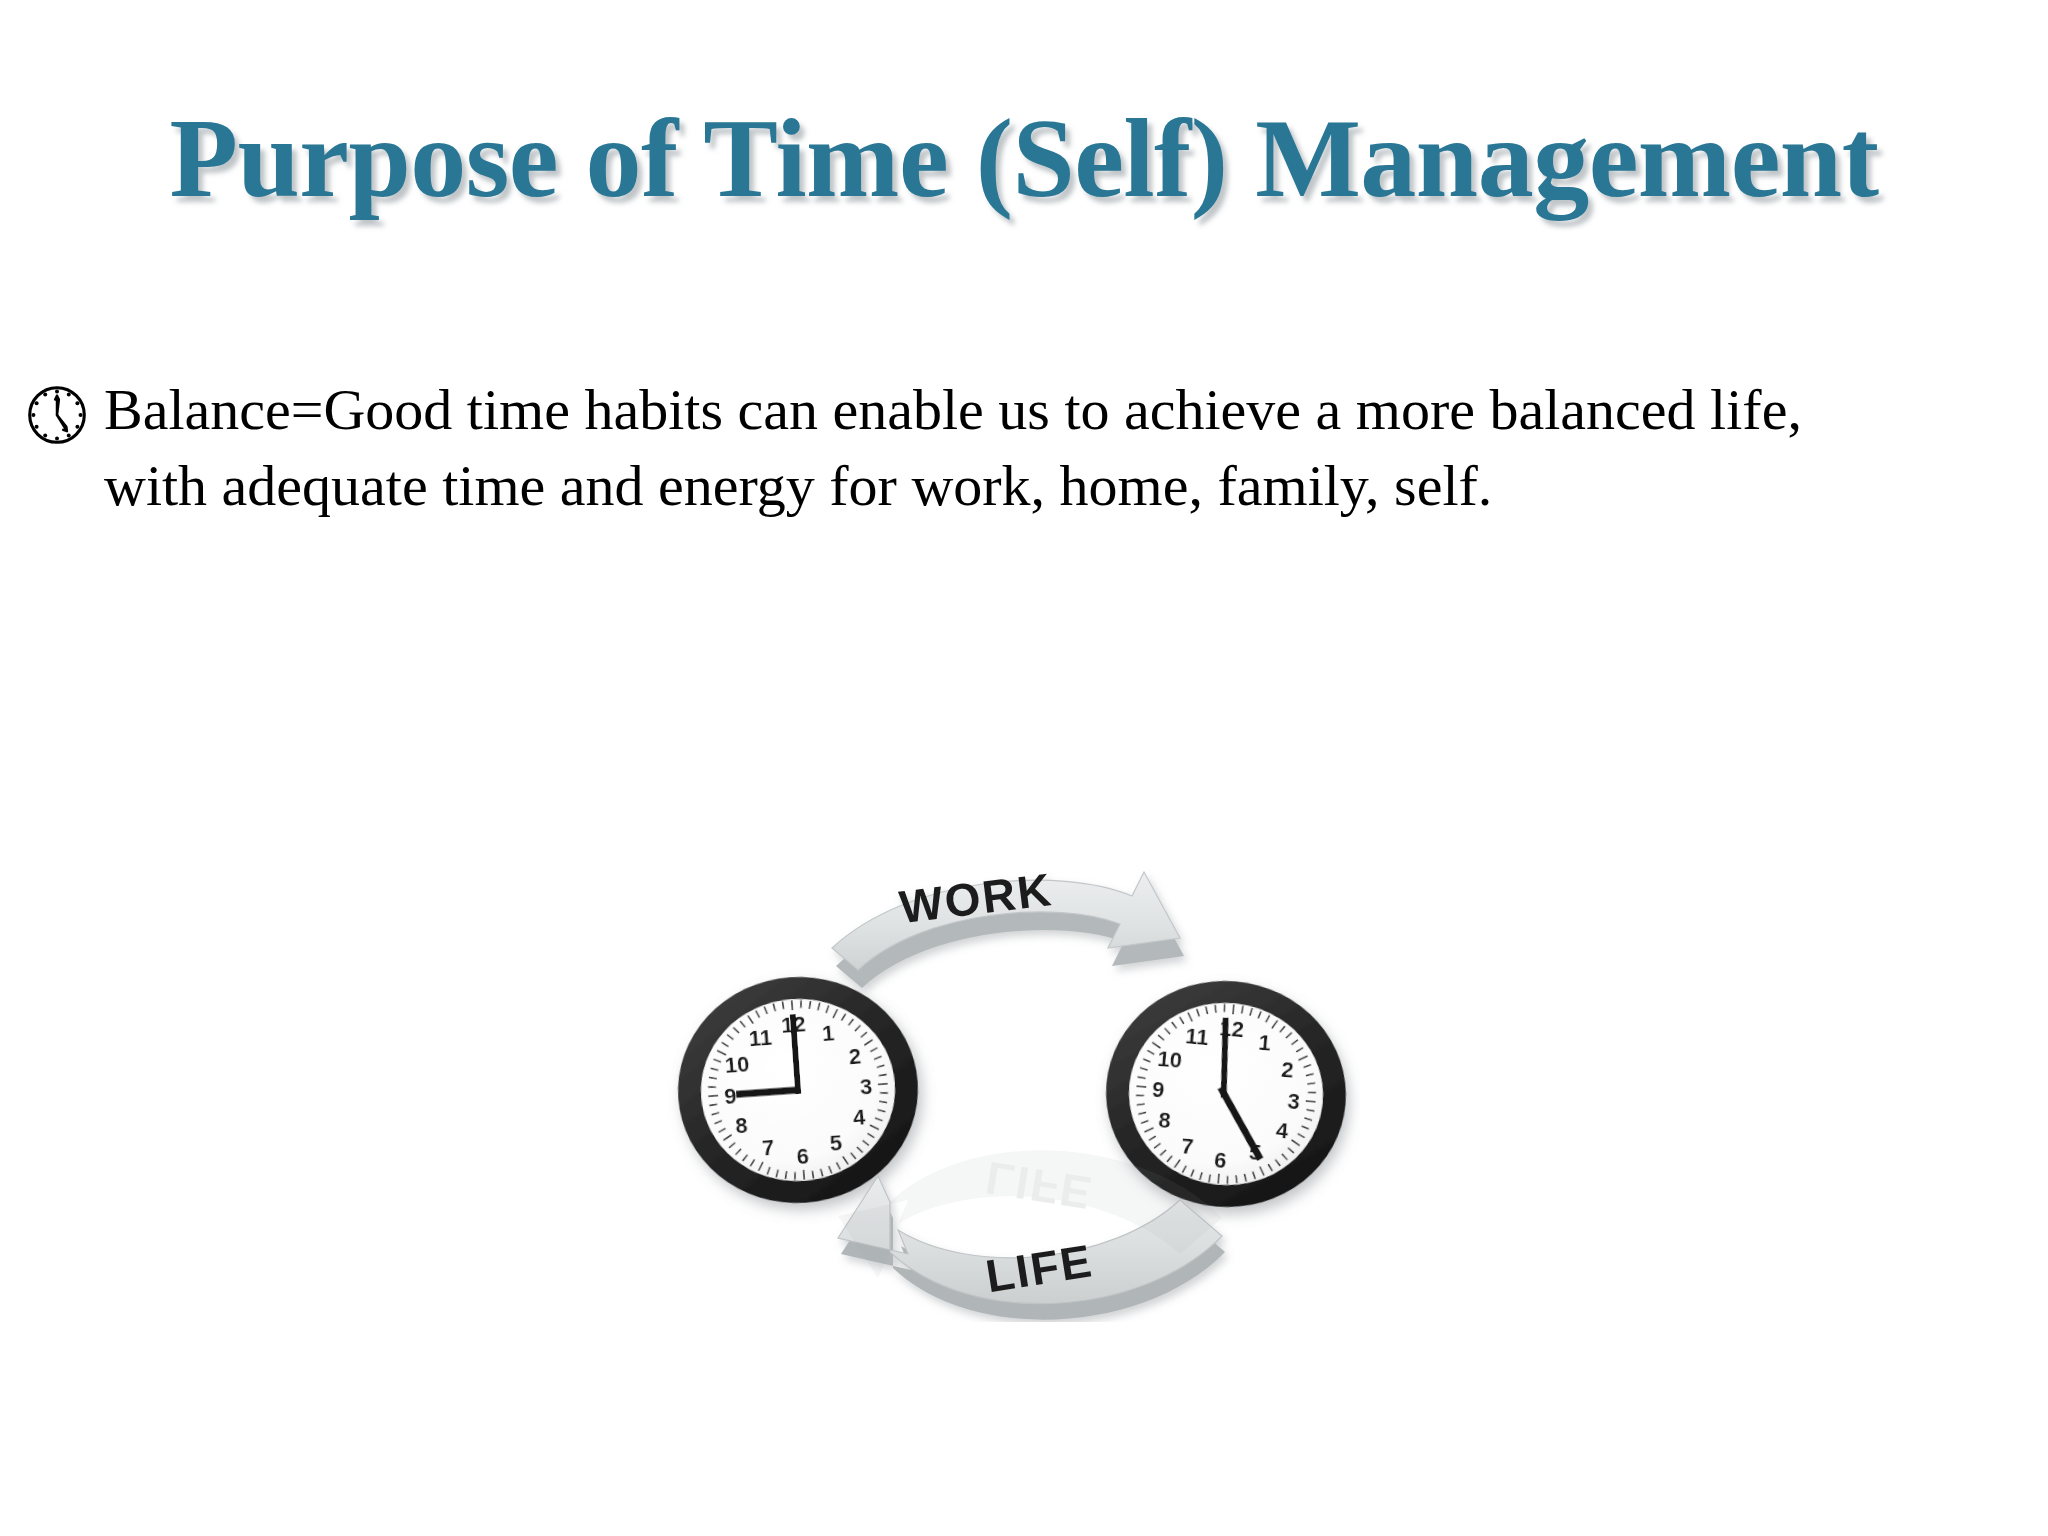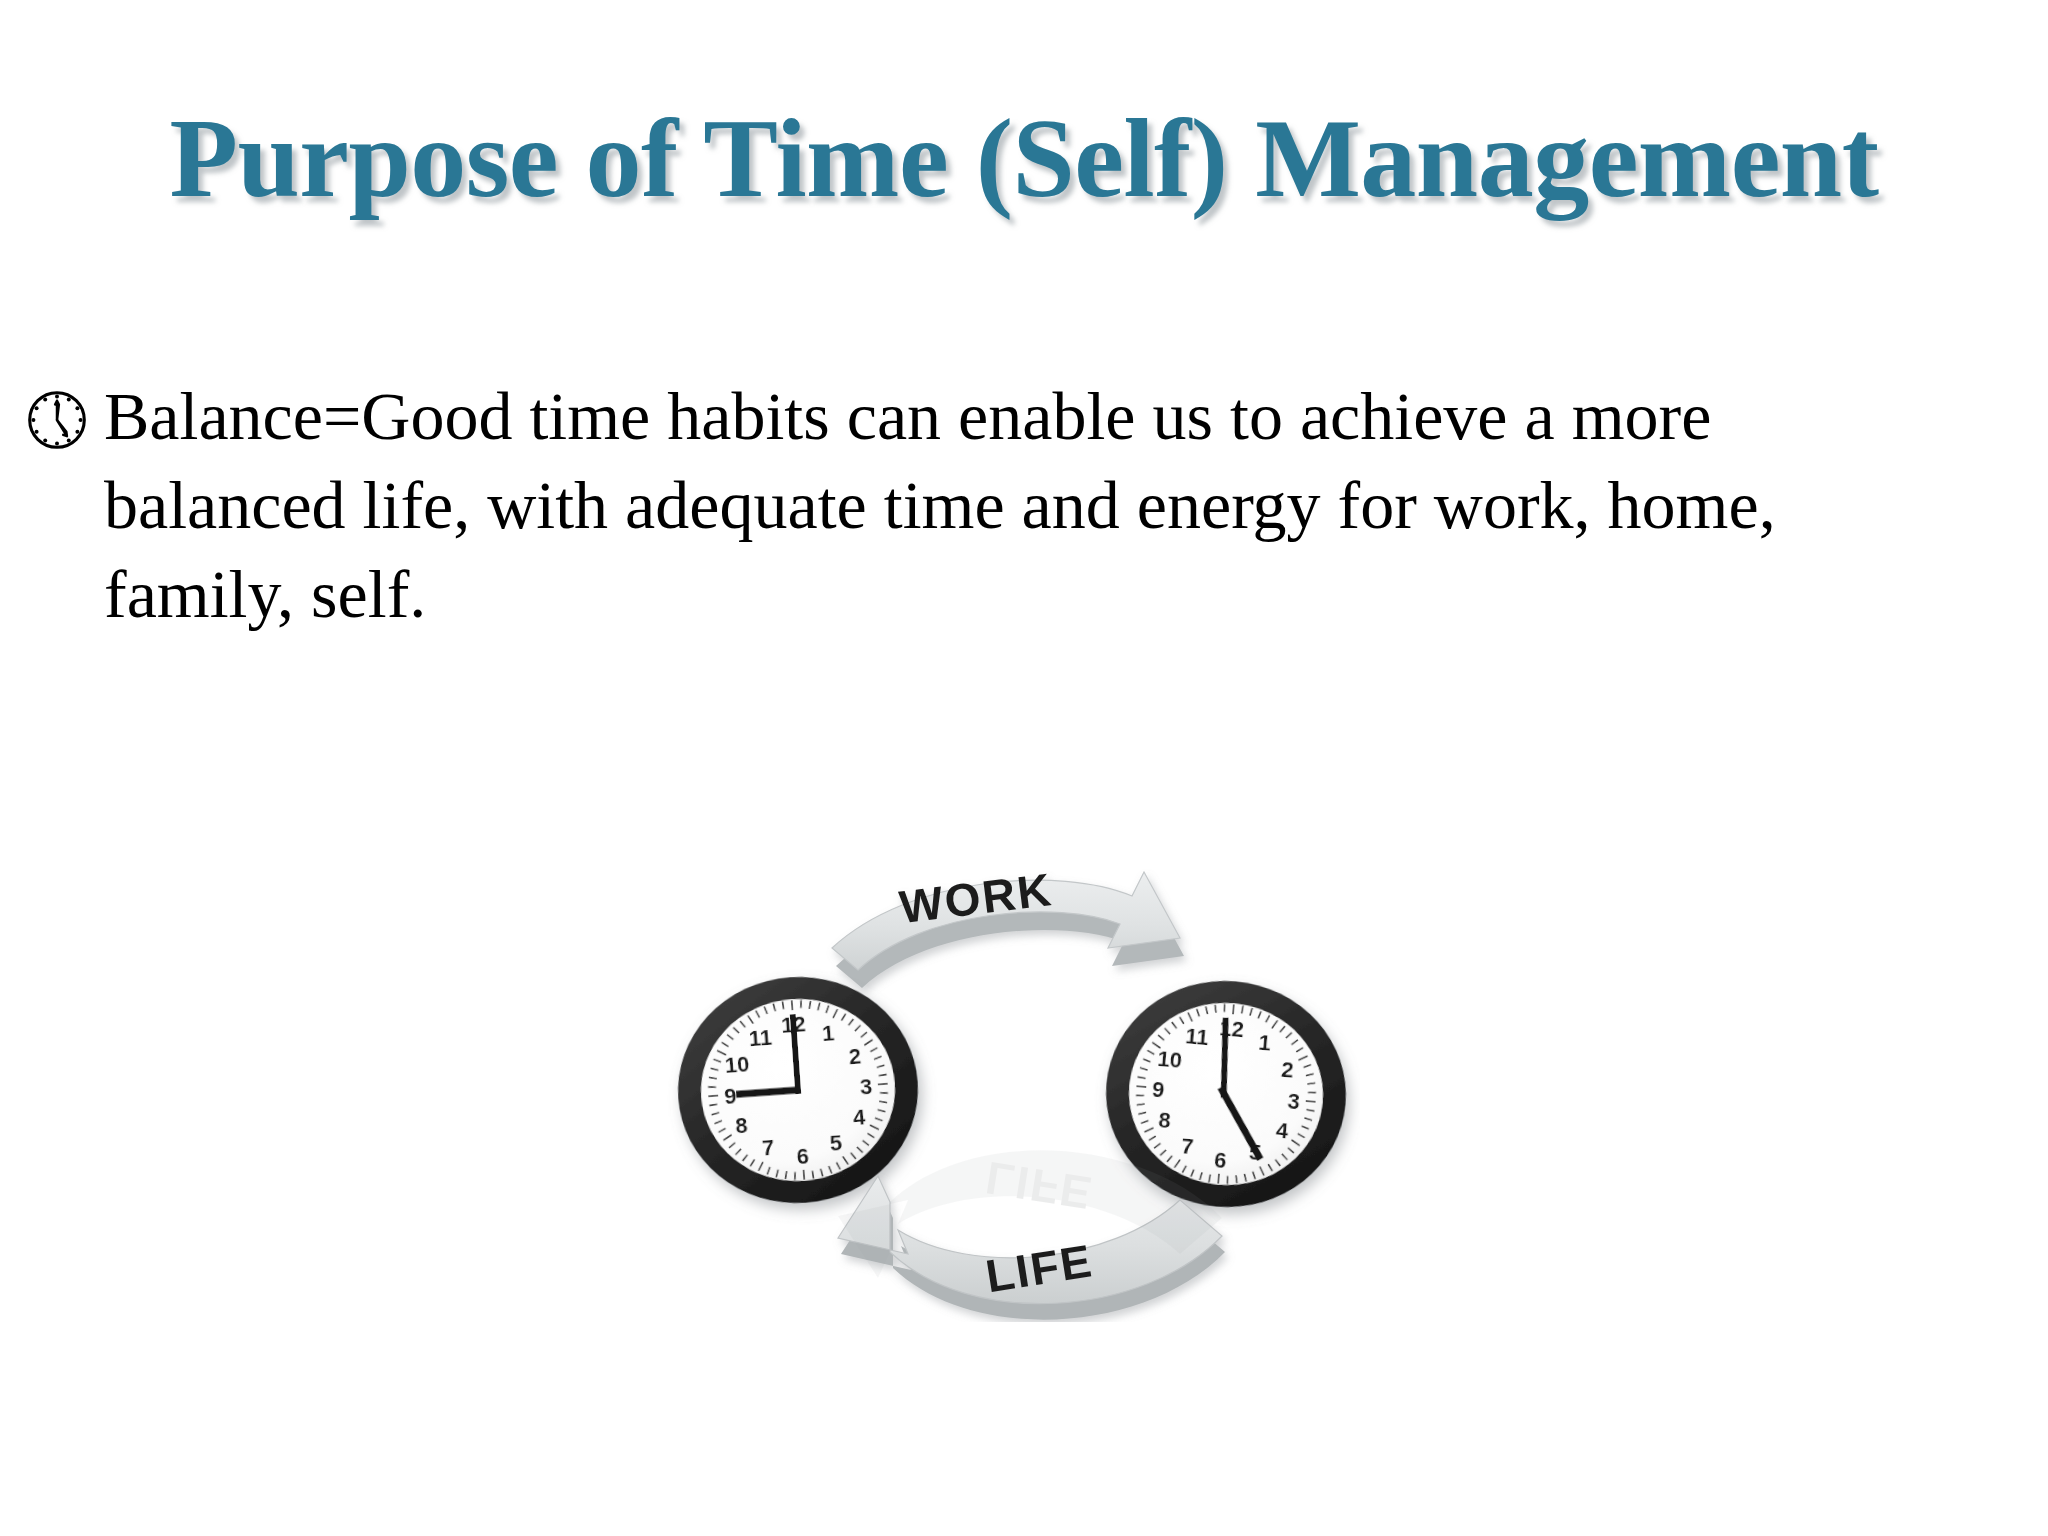--- a/index.html
+++ b/index.html
@@ -38,21 +38,21 @@
     position: absolute;
     left: 26px;
     top: 372px;
     width: 1800px;
   }
   .bullet-row {
     display: block;
     position: relative;
     padding-left: 78px;
     font-family: "Liberation Serif", "DejaVu Serif", serif;
-    font-size: 68px;
+    font-size: 58px;
     line-height: 1.31;
     color: #000000;
     text-align: left;
   }
   .bullet-icon {
     position: absolute;
     left: 0;
     top: 12px;
     width: 62px;
     height: 62px;

